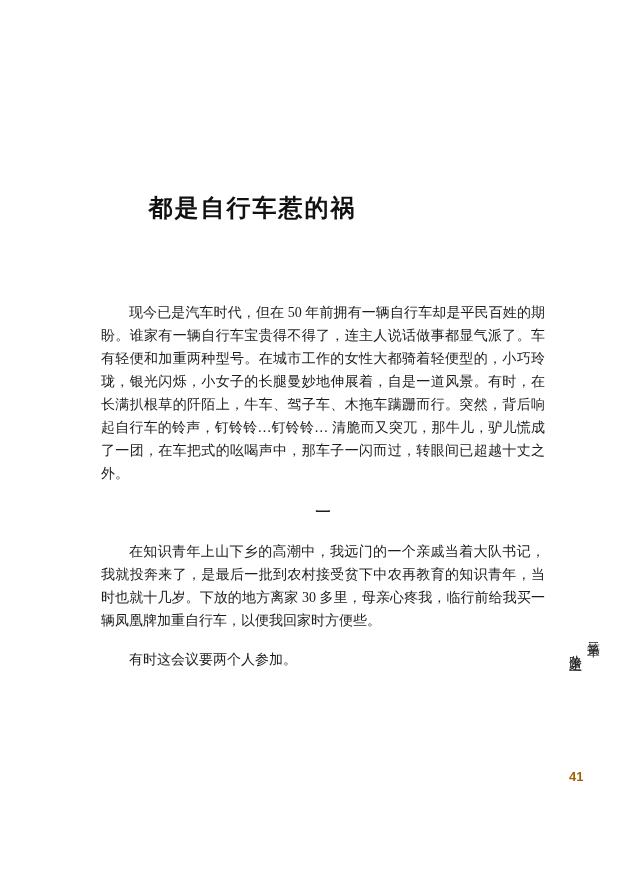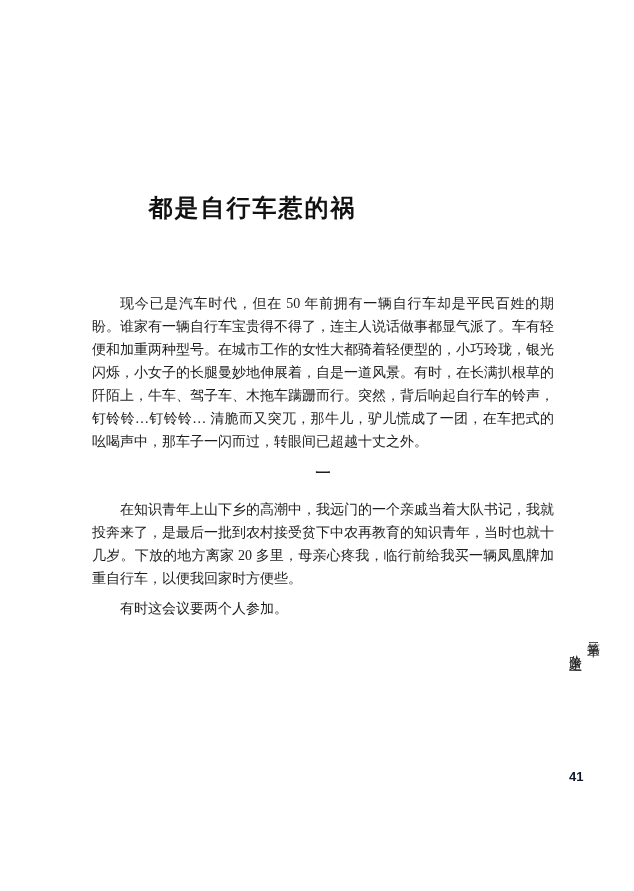--- a/index.html
+++ b/index.html
@@ -35,21 +35,21 @@
     position: absolute;
     left: 85px;
     top: 285px;
     width: 476px;
     font-size: 14px;
     line-height: 23px;
     text-align: justify;
     text-justify: inter-ideograph;
   }
   .text-column p {
-    margin: 7px;
+    margin: 16px;
     text-indent: 2em;
   }
   .section-divider {
     height: 23px;
     margin: 9px 0 13px 0;
     text-align: center;
     text-indent: 0;
     font-weight: bold;
     font-size: 15px;
     letter-spacing: 0;
@@ -70,36 +70,36 @@
   .side-caption .chapter-name {
     margin-top: 13px;
   }
   .page-number {
     position: absolute;
     left: 569px;
     top: 769px;
     font-family: "Liberation Sans", "DejaVu Sans", sans-serif;
     font-size: 13px;
     font-weight: bold;
-    color: #0f172a;
+    color: #a16207;
   }
 </style>
 </head>
 <body>
 
 <div class="page">
 
   <h1 class="chapter-title">都是自行车惹的祸</h1>
 
   <div class="text-column">
     <p>现今已是汽车时代，但在 50 年前拥有一辆自行车却是平民百姓的期盼。谁家有一辆自行车宝贵得不得了，连主人说话做事都显气派了。车有轻便和加重两种型号。在城市工作的女性大都骑着轻便型的，小巧玲珑，银光闪烁，小女子的长腿曼妙地伸展着，自是一道风景。有时，在长满扒根草的阡陌上，牛车、驾子车、木拖车蹒跚而行。突然，背后响起自行车的铃声，钉铃铃…钉铃铃… 清脆而又突兀，那牛儿，驴儿慌成了一团，在车把式的吆喝声中，那车子一闪而过，转眼间已超越十丈之外。</p>
 
     <div class="section-divider">一</div>
 
-    <p>在知识青年上山下乡的高潮中，我远门的一个亲戚当着大队书记，我就投奔来了，是最后一批到农村接受贫下中农再教育的知识青年，当时也就十几岁。下放的地方离家 20 多里，母亲心疼我，临行前给我买一辆凤凰牌加重自行车，以便我回家时方便些。</p>
+    <p>在知识青年上山下乡的高潮中，我远门的一个亲戚当着大队书记，我就投奔来了，是最后一批到农村接受贫下中农再教育的知识青年，当时也就十几岁。下放的地方离家 30 多里，母亲心疼我，临行前给我买一辆凤凰牌加重自行车，以便我回家时方便些。</p>
 
     <p>有时这会议要两个人参加。</p>
 
   </div>
 
   <div class="side-caption">
     <span class="chapter-label">第二章</span>
     <span class="chapter-name">公路之上</span>
   </div>
 

